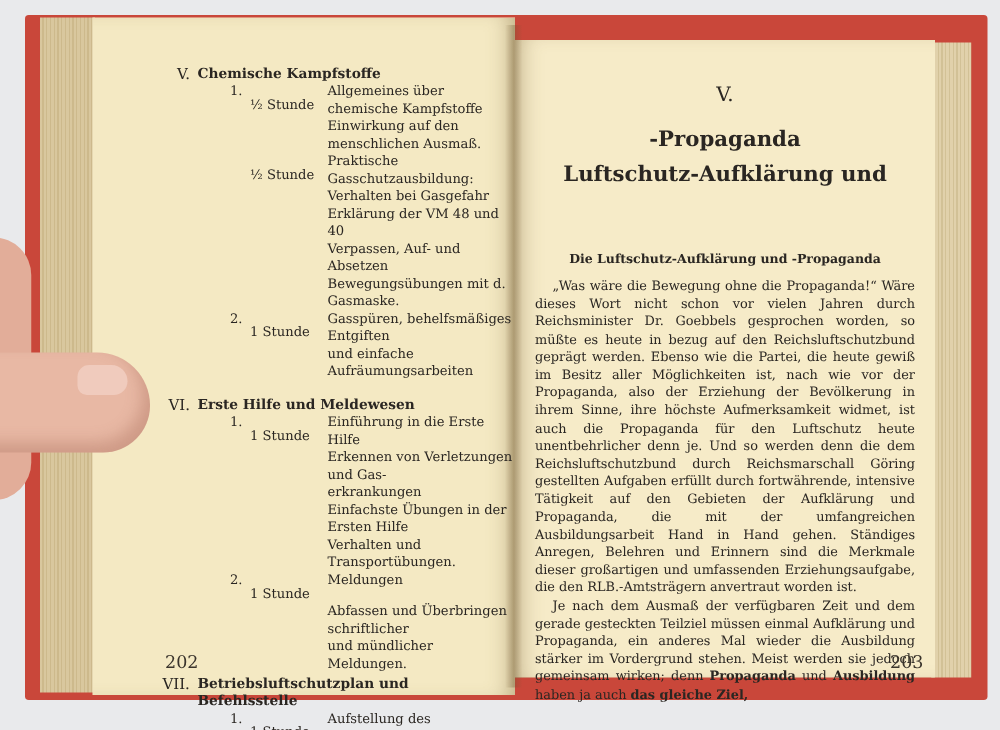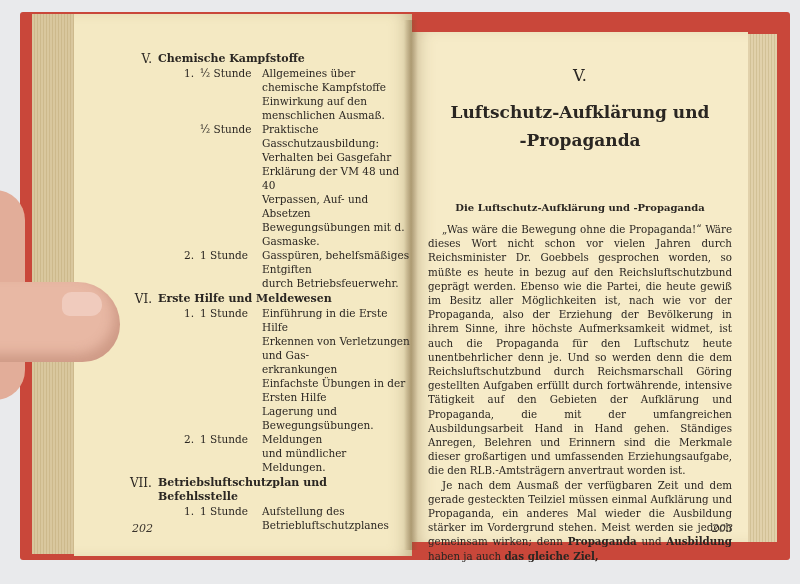--- a/index.html
+++ b/index.html
@@ -20,23 +20,23 @@
      border-radius:0 45px 40px 0;box-shadow:inset -6px -8px 12px rgba(160,100,80,.35);}
   .hand2{position:absolute;left:-20px;top:190px;width:45px;height:210px;background:#e2ad99;border-radius:0 30px 30px 0;}
   .nail{position:absolute;left:62px;top:292px;width:40px;height:24px;background:#f0cbbd;border-radius:10px 14px 12px 8px;}
   
   .lp{position:absolute;left:140px;top:50px;width:270px;font-size:10.5px;line-height:14px;}
   .sec{display:flex;margin-top:2px;}
   .sec .num{width:34px;text-align:right;padding-right:6px;font-size:12px;}
   .sec .title{font-weight:bold;font-size:11px;}
   .row{display:flex;}
   .row .idx{width:54px;text-align:right;padding-right:6px;}
-  .row .dur{width:62px;}
+  .row .dur{width:62px;margin-top:11px;}
   .row .txt{flex:1;}
-  .pagenum{position:absolute;font-size:11px;color:#3a342c;font-style:italic;}
+  .pagenum{position:absolute;font-size:14px;color:#3a342c;}
   
   .chapnum{position:absolute;left:412px;width:336px;top:66px;text-align:center;font-size:16px;}
   .chaptitle{position:absolute;left:430px;width:300px;top:98px;text-align:center;font-size:17px;font-weight:bold;line-height:28px;}
   .subhead{position:absolute;left:430px;width:300px;top:202px;text-align:center;font-size:10px;font-weight:bold;}
   .body{position:absolute;left:428px;width:304px;top:222px;font-size:10.3px;line-height:14.2px;text-align:justify;}
   .body p{margin:0;text-indent:14px;}
   .body b{font-weight:bold;}
 </style>
 </head>
 <body>
@@ -89,25 +89,25 @@
       <span class="txt">Bewegungsübungen mit d. Gasmaske.</span>
     </div>
     <div class="row">
       <span class="idx">2.</span>
       <span class="dur">1 Stunde</span>
       <span class="txt">Gasspüren, behelfsmäßiges Entgiften</span>
     </div>
     <div class="row">
       <span class="idx"></span>
       <span class="dur"></span>
+      <span class="txt">und einfache Aufräumungsarbeiten</span>
     </div>
     <div class="row">
       <span class="idx"></span>
       <span class="dur"></span>
-      <span class="txt">durch Betriebsfeuerwehr.</span>
     </div>
     <div class="sec" style="margin-left: -22px;">
       <span class="num">VI.</span>
       <span class="title">Erste Hilfe und Meldewesen</span>
     </div>
     <div class="row">
       <span class="idx">1.</span>
       <span class="dur">1 Stunde</span>
       <span class="txt">Einführung in die Erste Hilfe</span>
     </div>
@@ -122,48 +122,53 @@
       <span class="txt">erkrankungen</span>
     </div>
     <div class="row">
       <span class="idx"></span>
       <span class="dur"></span>
       <span class="txt">Einfachste Übungen in der Ersten Hilfe</span>
     </div>
     <div class="row">
       <span class="idx"></span>
       <span class="dur"></span>
-      <span class="txt">Lagerung und Bewegungsübungen.</span>
+      <span class="txt">Verhalten und Transportübungen.</span>
     </div>
     <div class="row">
       <span class="idx">2.</span>
       <span class="dur">1 Stunde</span>
       <span class="txt">Meldungen</span>
+    </div>
+    <div class="row">
+      <span class="idx"></span>
+      <span class="dur"></span>
+      <span class="txt">Abfassen und Überbringen schriftlicher</span>
     </div>
     <div class="row">
       <span class="idx"></span>
       <span class="dur"></span>
       <span class="txt">und mündlicher Meldungen.</span>
     </div>
     <div class="sec" style="margin-left: -22px; justify-content: flex-end;">
       <span class="num">VII.</span>
       <span class="title">Betriebsluftschutzplan und Befehlsstelle</span>
     </div>
     <div class="row">
       <span class="idx">1.</span>
       <span class="dur">1 Stunde</span>
       <span class="txt">Aufstellung des Betriebluftschutzplanes</span>
     </div>
   </div>
 <div class="pagenum" style="left:132px;top:522px;">202</div>
 
 <div class="chapnum">V.</div>
 <div class="chaptitle">
+  <div>-Propaganda</div>
   <div>Luftschutz-Aufklärung und</div>
-  <div>-Propaganda</div>
 </div>
 <div class="subhead">Die Luftschutz-Aufklärung und -Propaganda</div>
 <div class="body">
   <p>„Was wäre die Bewegung ohne die Propaganda!“ Wäre dieses Wort nicht schon vor vielen Jahren durch Reichsminister Dr. Goebbels gesprochen worden, so müßte es heute in bezug auf den Reichsluftschutzbund geprägt werden. Ebenso wie die Partei, die heute gewiß im Besitz aller Möglichkeiten ist, nach wie vor der Propaganda, also der Erziehung der Bevölkerung in ihrem Sinne, ihre höchste Aufmerksamkeit widmet, ist auch die Propaganda für den Luftschutz heute unentbehrlicher denn je. Und so werden denn die dem Reichsluftschutzbund durch Reichsmarschall Göring gestellten Aufgaben erfüllt durch fortwährende, intensive Tätigkeit auf den Gebieten der Aufklärung und Propaganda, die mit der umfangreichen Ausbildungsarbeit Hand in Hand gehen. Ständiges Anregen, Belehren und Erinnern sind die Merkmale dieser großartigen und umfassenden Erziehungsaufgabe, die den RLB.-Amtsträgern anvertraut worden ist.</p>
   <p><span>Je nach dem Ausmaß der verfügbaren Zeit und dem gerade gesteckten Teilziel müssen einmal Aufklärung und Propaganda, ein anderes Mal wieder die Ausbildung stärker im Vordergrund stehen. Meist werden sie jedoch gemeinsam wirken; denn </span><b>Propaganda</b><span> und </span><b>Ausbildung</b><span> haben ja auch </span><b>das gleiche Ziel,</b></p>
 </div>
 <div class="pagenum" style="left:712px;top:522px;">203</div>
 
 <div class="hand2"></div>
 <div class="hand"></div>

